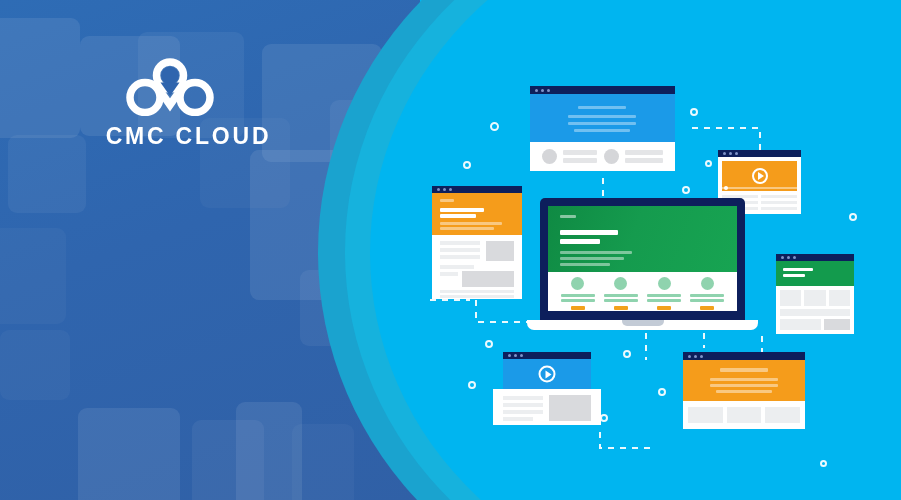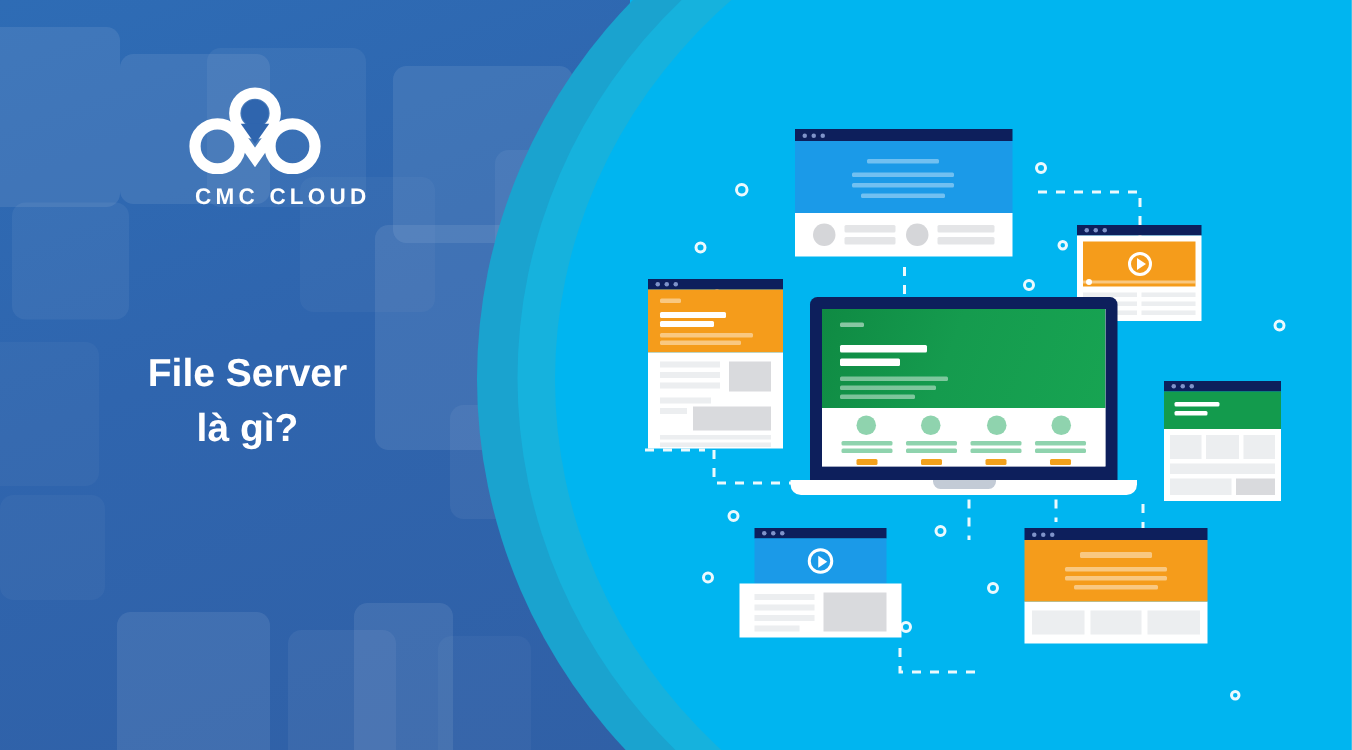--- a/index.html
+++ b/index.html
@@ -61,21 +61,21 @@
 
   
   .logo-block {
     position: absolute; left: 0; top: 58px; width: 340px;
     text-align: center;
   }
   .logo-mark { width: 100%; display: flex; justify-content: center; }
   .logo-word {
     margin-top: 7px;
     color: #ffffff;
-    font-size: 15px;
+    font-size: 23px;
     font-weight: 700;
     letter-spacing: 2.8px;
     font-family: "Liberation Sans", sans-serif;
     margin-left: 37px;
   }
 
   
   .headline {
     position: absolute; left: 0; top: 230px; width: 330px;
     text-align: center;
@@ -198,24 +198,20 @@
           <circle cx="73" cy="39.5" r="15"></circle>
         </g>
         <path d="M34 27 L48 47 L62 27" fill="none" stroke="#ffffff" stroke-width="7.5" stroke-linejoin="miter"></path>
         <circle cx="48" cy="17.5" r="9" fill="#2f65ae"></circle>
         <path d="M38.5 24.5 L48 38 L57.5 24.5 Z" fill="#2f65ae"></path>
       </svg>
     </div>
     <div class="logo-word">CMC CLOUD</div>
   </div>
 
-  <div class="headline">
-    <span>File Server</span>
-    <span class="l2">là gì?</span>
-  </div>
 
   <div class="illus">
 
     <svg class="dashes">
       <g fill="none" stroke="#ffffff" stroke-width="2" stroke-dasharray="6 6" opacity="0.92">
         <path d="M603 178 L603 200"></path>
         <path d="M692 128 L760 128 L760 190"></path>
         <path d="M476 300 L476 322 L560 322"></path>
         <path d="M478 196 L478 190"></path>
         <path d="M646 333 L646 360"></path>

